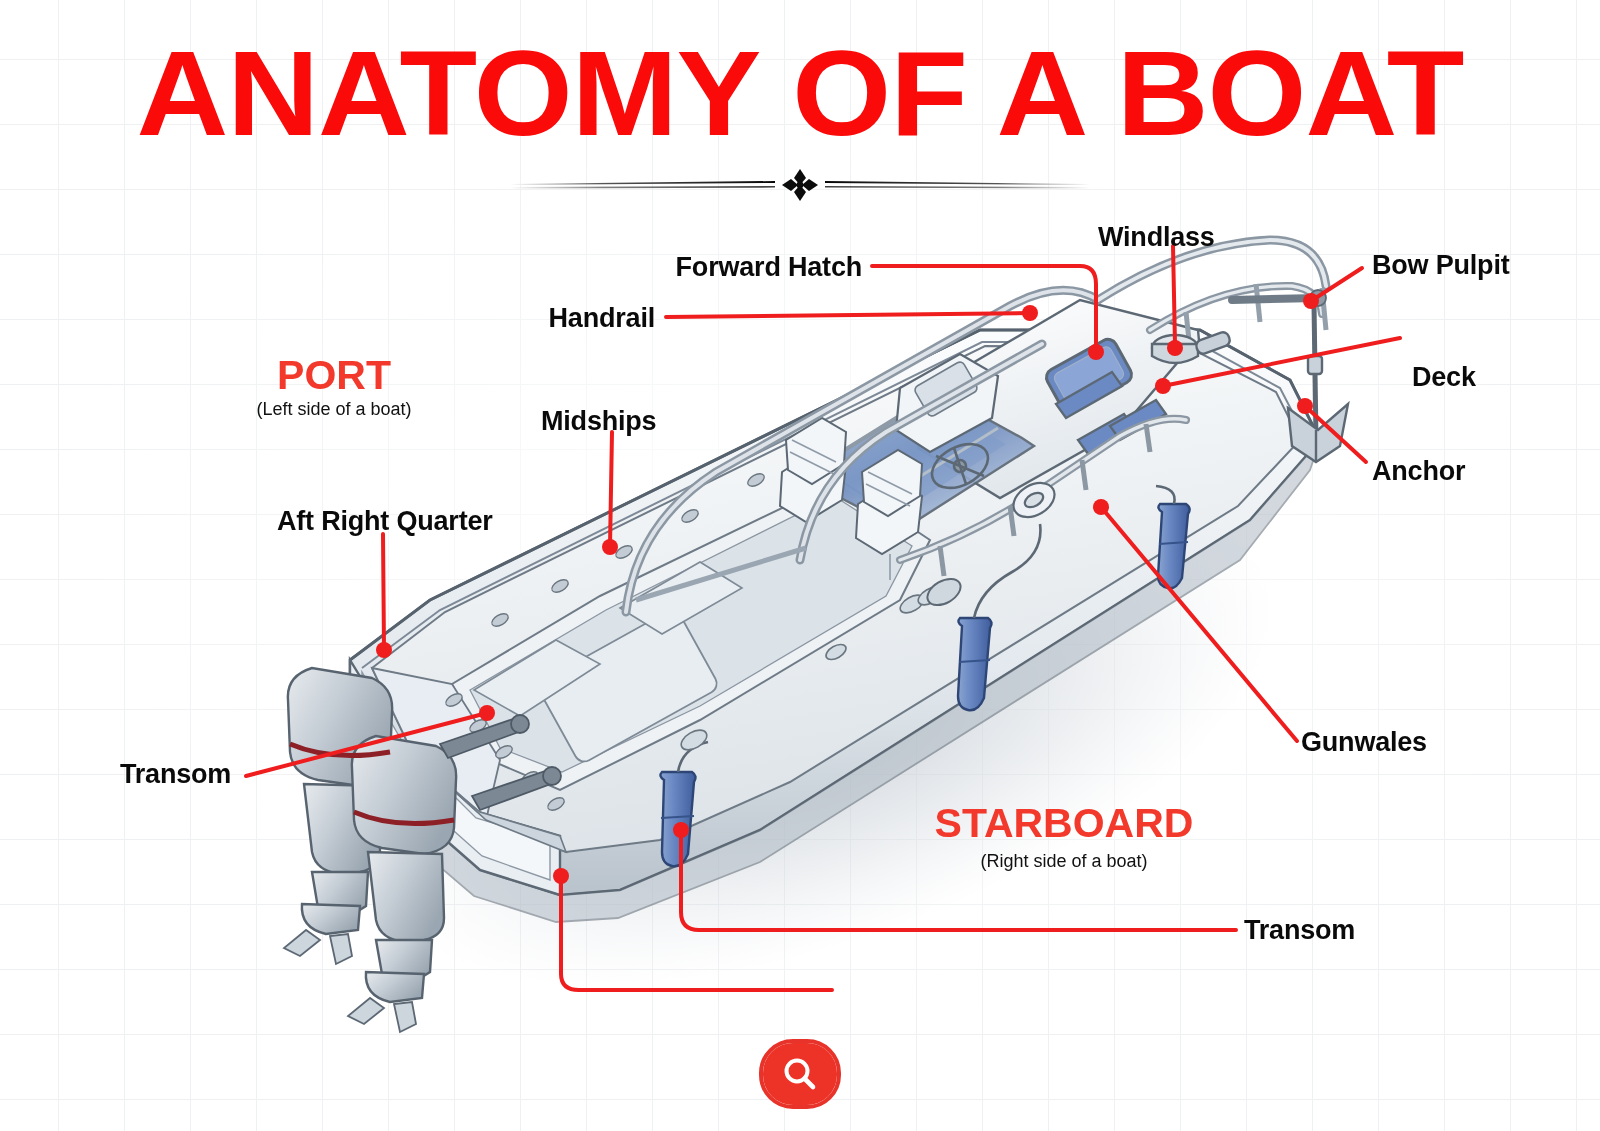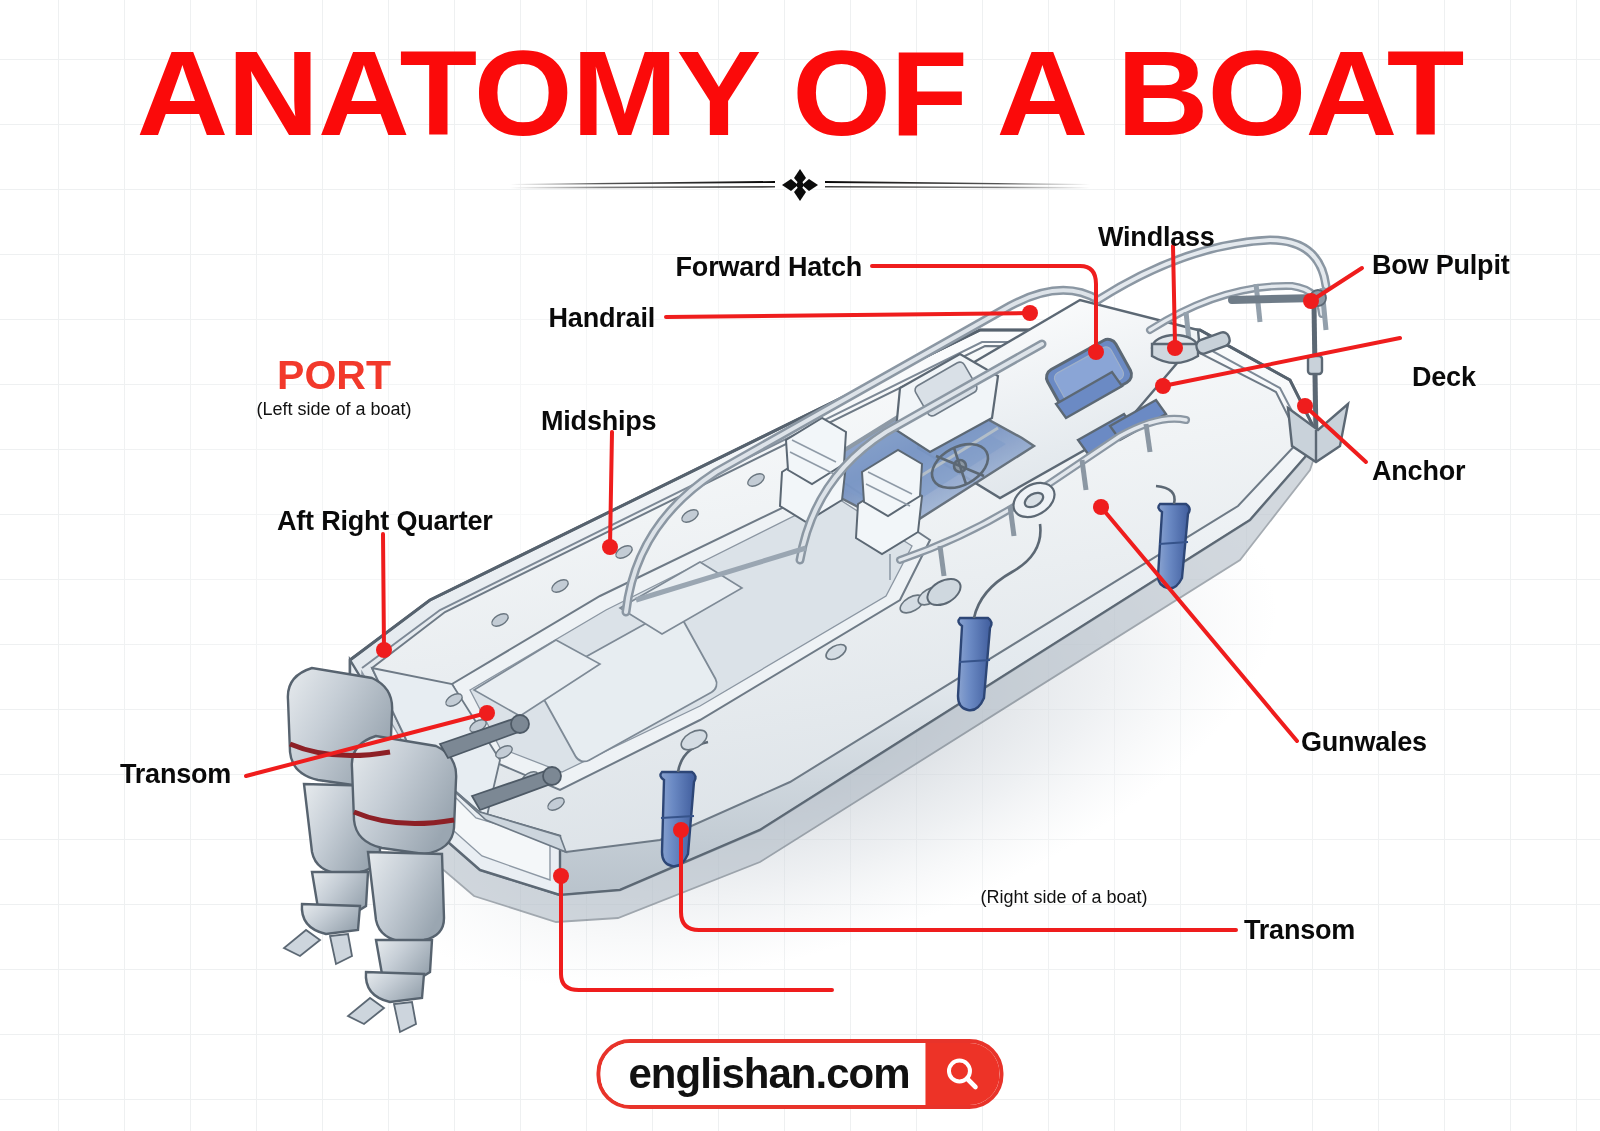--- a/index.html
+++ b/index.html
@@ -408,24 +408,24 @@
   <div class="lab" style="left:1412px;top:324px;margin-top:40px;">Deck</div>
   <div class="lab" style="left:1372px;top:458px;">Anchor</div>
   <div class="lab" style="left:541px;top:408px;">Midships</div>
   <div class="lab" style="left:277px;top:508px;">Aft Right Quarter</div>
   <div class="lab" style="left:120px;top:761px;">Transom</div>
   <div class="lab" style="left:1301px;top:729px;">Gunwales</div>
   <div class="lab" style="left:1244px;top:917px;">Transom</div>
 
   <div class="side-main ctr" style="left:334px;top:355px;">PORT</div>
   <div class="side-sub ctr" style="left:334px;top:400px;">(Left side of a boat)</div>
-  <div class="side-sub ctr" style="left:1064px;top:852px;margin-top:36px;">(Right side of a boat)</div>
+  <div class="side-main ctr" style="left:1064px;top:803px;">STARBOARD</div>
+  <div class="side-sub ctr" style="left:1064px;top:852px;">(Right side of a boat)</div>
 
   <div id="logo">
-    <div id="logo-text">englishan.com</div>
     <div id="logo-search">
       <svg width="40" height="40" viewBox="0 0 40 40" aria-hidden="true">
         <circle cx="17" cy="17" r="10.5" fill="none" stroke="#ffffff" stroke-width="4"></circle>
         <line x1="24.5" y1="24.5" x2="33" y2="33" stroke="#ffffff" stroke-width="4.6" stroke-linecap="round"></line>
       </svg>
     </div>
   </div>
 
 </div>
 

